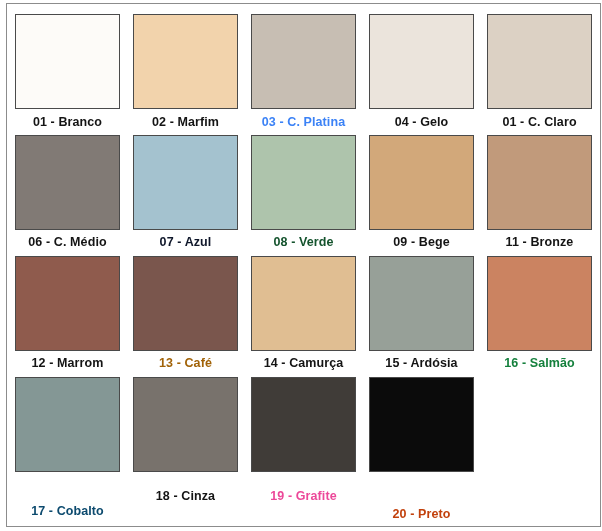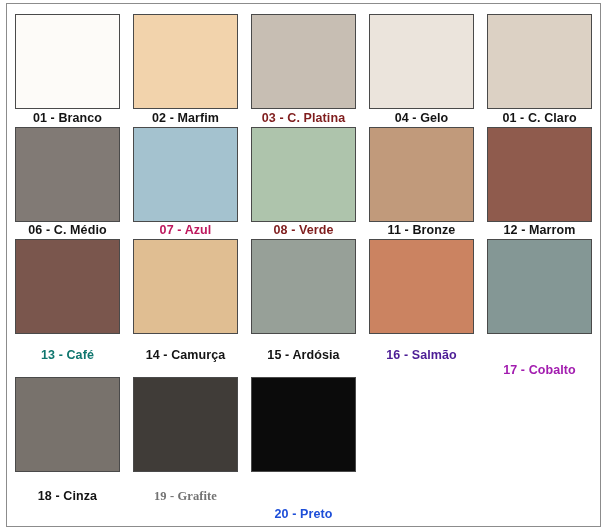--- a/index.html
+++ b/index.html
@@ -82,94 +82,98 @@
       <div class="swatch-label" style="color: rgb(20, 20, 20);">01 - Branco</div>
     </div>
 
     <div class="swatch-cell">
       <div class="swatch-chip" style="background-color: rgb(242, 211, 172); border-color: rgb(74, 74, 74);"></div>
       <div class="swatch-label" style="color: rgb(20, 20, 20);">02 - Marfim</div>
     </div>
 
     <div class="swatch-cell">
       <div class="swatch-chip" style="background-color: rgb(199, 190, 179); border-color: rgb(74, 74, 74);"></div>
-      <div class="swatch-label" style="color: #7f1d1d;">03 - C. Platina</div>
+      <div class="swatch-label" style="color: #3b82f6;">03 - C. Platina</div>
     </div>
 
     <div class="swatch-cell">
       <div class="swatch-chip" style="background-color: rgb(235, 228, 220); border-color: rgb(74, 74, 74);"></div>
       <div class="swatch-label" style="color: rgb(20, 20, 20); text-align: right;">04 - Gelo</div>
     </div>
 
     <div class="swatch-cell">
       <div class="swatch-chip" style="background-color: rgb(220, 209, 196); border-color: rgb(74, 74, 74);"></div>
       <div class="swatch-label" style="color: rgb(20, 20, 20);">01 - C. Claro</div>
     </div>
 
     <div class="swatch-cell">
       <div class="swatch-chip" style="background-color: rgb(129, 122, 117); border-color: rgb(74, 74, 74);"></div>
       <div class="swatch-label" style="color: rgb(20, 20, 20); text-align: center;">06 - C. Médio</div>
     </div>
 
     <div class="swatch-cell">
       <div class="swatch-chip" style="background-color: rgb(164, 194, 207); border-color: rgb(74, 74, 74);"></div>
-      <div class="swatch-label" style="color: #be185d;">07 - Azul</div>
+      <div class="swatch-label" style="color: #0f172a;">07 - Azul</div>
     </div>
 
     <div class="swatch-cell">
       <div class="swatch-chip" style="background-color: rgb(174, 196, 172); border-color: rgb(74, 74, 74);"></div>
-      <div class="swatch-label" style="color: #7f1d1d;">08 - Verde</div>
+      <div class="swatch-label" style="color: #14532d;">08 - Verde</div>
     </div>
 
+    <div class="swatch-cell">
+      <div class="swatch-chip" style="background-color: rgb(210, 168, 122); border-color: rgb(74, 74, 74);"></div>
+      <div class="swatch-label" style="color: rgb(20, 20, 20);">09 - Bege</div>
+    </div>
 
 
     <div class="swatch-cell">
       <div class="swatch-chip" style="background-color: rgb(193, 154, 123); border-color: rgb(74, 74, 74);"></div>
       <div class="swatch-label" style="color: rgb(20, 20, 20);">11 - Bronze</div>
     </div>
 
     <div class="swatch-cell">
       <div class="swatch-chip" style="background-color: rgb(143, 91, 77); border-color: rgb(74, 74, 74);"></div>
       <div class="swatch-label" style="color: rgb(20, 20, 20);">12 - Marrom</div>
     </div>
 
     <div class="swatch-cell">
       <div class="swatch-chip" style="background-color: rgb(122, 86, 77); border-color: rgb(74, 74, 74);"></div>
-      <div class="swatch-label" style="color: #0f766e;">13 - Café</div>
+      <div class="swatch-label" style="color: #a16207;">13 - Café</div>
     </div>
 
     <div class="swatch-cell">
       <div class="swatch-chip" style="background-color: rgb(224, 190, 146); border-color: rgb(74, 74, 74);"></div>
       <div class="swatch-label" style="color: rgb(20, 20, 20);">14 - Camurça</div>
     </div>
 
     <div class="swatch-cell">
       <div class="swatch-chip" style="background-color: rgb(151, 160, 152); border-color: rgb(74, 74, 74);"></div>
       <div class="swatch-label" style="color: rgb(20, 20, 20);">15 - Ardósia</div>
     </div>
 
     <div class="swatch-cell">
       <div class="swatch-chip" style="background-color: rgb(203, 131, 97); border-color: rgb(74, 74, 74);"></div>
-      <div class="swatch-label" style="color: #4c1d95;">16 - Salmão</div>
+      <div class="swatch-label" style="color: #15803d;">16 - Salmão</div>
     </div>
 
     <div class="swatch-cell">
       <div class="swatch-chip" style="background-color: rgb(132, 151, 149); border-color: rgb(74, 74, 74);"></div>
-      <div class="swatch-label" style="color: #a21caf; margin-top: 30px;">17 - Cobalto</div>
+      <div class="swatch-label" style="color: #0c4a6e; margin-top: 30px;">17 - Cobalto</div>
     </div>
 
     <div class="swatch-cell">
       <div class="swatch-chip" style="background-color: rgb(120, 114, 108); border-color: rgb(74, 74, 74);"></div>
       <div class="swatch-label" style="color: rgb(20, 20, 20);">18 - Cinza</div>
     </div>
 
     <div class="swatch-cell">
       <div class="swatch-chip" style="background-color: rgb(64, 60, 56); border-color: rgb(74, 74, 74);"></div>
-      <div class="swatch-label" style="color: #737373; font-family: Liberation Serif, serif;">19 - Grafite</div>
+      <div class="swatch-label" style="color: #ec4899;">19 - Grafite</div>
     </div>
 
     <div class="swatch-cell">
       <div class="swatch-chip" style="background-color: rgb(11, 11, 11); border-color: rgb(74, 74, 74);"></div>
-      <div class="swatch-label" style="color: #1d4ed8; margin-top: 36px;">20 - Preto</div>
+      <div class="swatch-label" style="color: #c2410c; margin-top: 36px;">20 - Preto</div>
     </div>
 
   </div>
 </div>
 
 </body></html>

